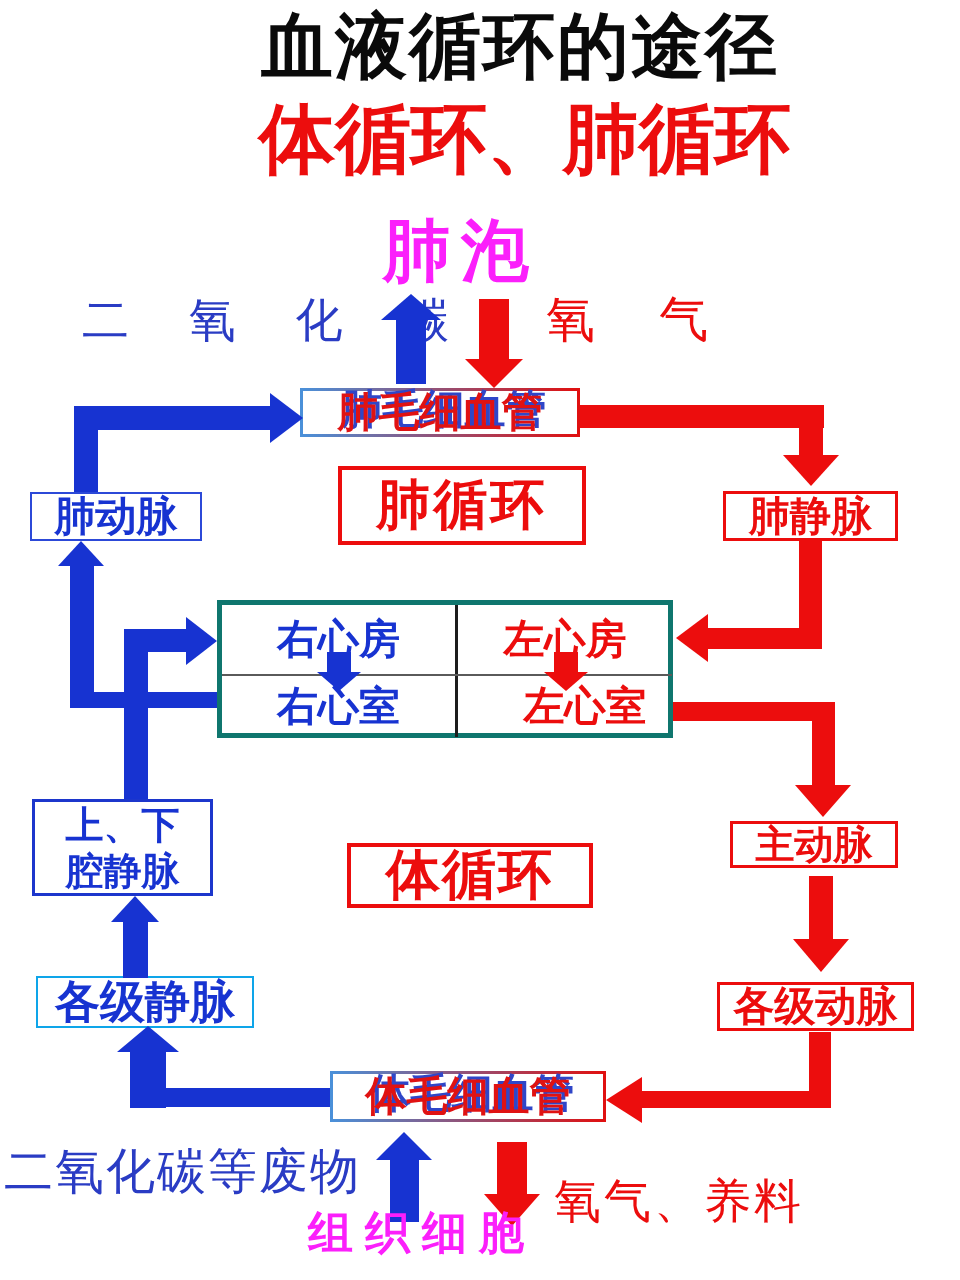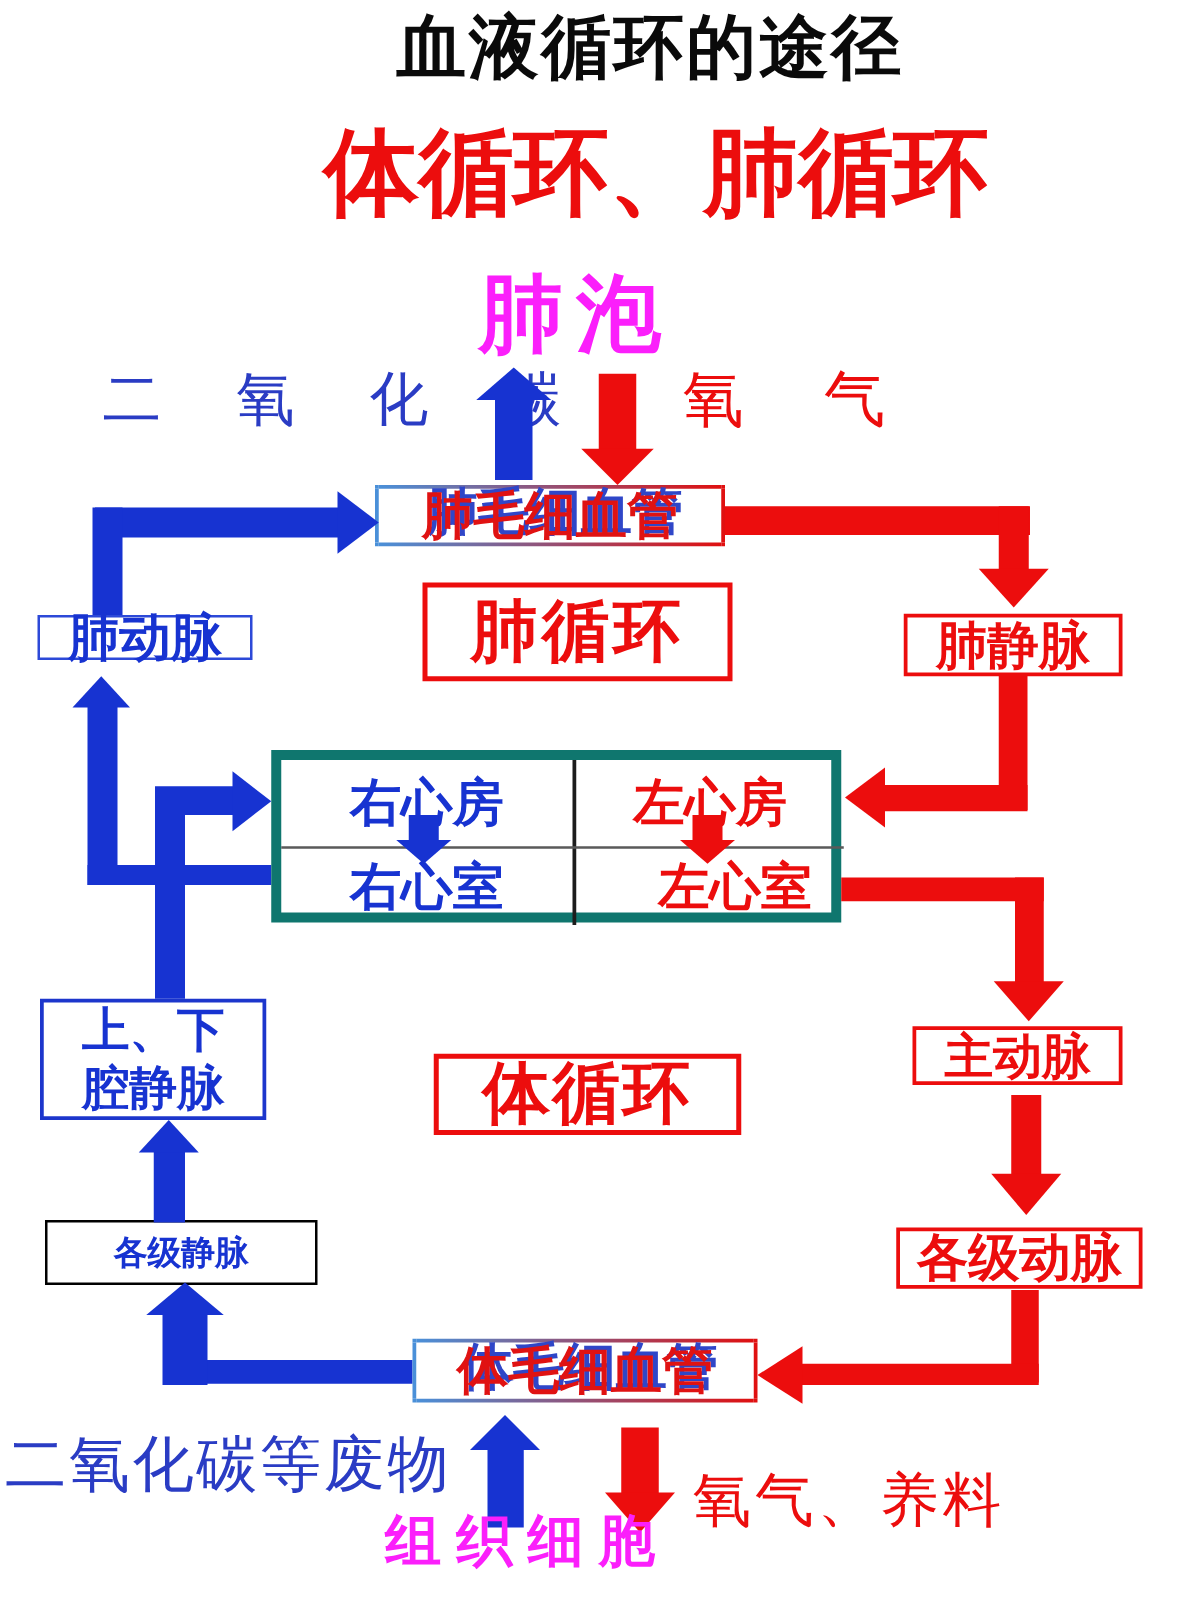--- a/index.html
+++ b/index.html
@@ -15,30 +15,30 @@
   .seg{position:absolute;}
   .seg.b{background:var(--blue);}
   .seg.r{background:var(--red);}
   .tri{position:absolute;width:0;height:0;}
   .box{position:absolute;display:flex;align-items:center;justify-content:center;
        font-weight:bold;background:#fff;box-sizing:border-box;white-space:nowrap;text-align:center;}
   .redbox{border:3px solid var(--red);color:var(--red);}
   .bluebox{border:2px solid #2c49d8;color:var(--blue);}
   .gradbox{border:3px solid;border-image:linear-gradient(90deg,#4a90d9,#e01010) 1;}
   .dual{color:#e01212;text-shadow:4px -3px 0 #2f46c8;}
-  .heart{position:absolute;border:8px solid #0f766e;background:#fff;box-sizing:border-box;}
+  .heart{position:absolute;border:5px solid #0f766e;background:#fff;box-sizing:border-box;}
   .cell{position:absolute;display:flex;align-items:center;justify-content:center;
         font-weight:bold;font-size:41px;}
 </style>
 </head>
 <body>
 
 <div class="canvas" style="--blue: #1733d1; --red: #ec0d0d; --magenta: #fb1ffb;">
 
-  <div class="txt serif bold center" style="left:80px;top:10px;width:880px;font-size:56px;color:#0a0a0a;letter-spacing:2px;">血液循环的途径</div>
+  <div class="txt serif bold center" style="left:80px;top:10px;width:880px;font-size:72px;color:#0a0a0a;letter-spacing:2px;">血液循环的途径</div>
   <div class="txt serif bold center" style="left:85px;top:100px;width:880px;font-size:76px;color:var(--red);">体循环、肺循环</div>
   <div class="txt serif bold" style="left:383px;top:216px;font-size:68px;color:var(--magenta);letter-spacing:10px;">肺泡</div>
 
   <div class="txt serif" style="left:82px;top:296px;font-size:47px;color:#2a3cc4;letter-spacing:24px;">二 氧 化 碳</div>
   <div class="txt serif" style="left:546px;top:294px;font-size:49px;color:var(--red);letter-spacing:26px;">氧 气</div>
 
   <div class="seg b" style="left:396px;top:318px;width:30px;height:66px;"></div>
   <div class="tri" style="left:381px;top:294px;border-left:30px solid transparent;border-right:30px solid transparent;border-bottom:26px solid var(--blue);"></div>
 
   <div class="seg r" style="left:479px;top:299px;width:30px;height:62px;"></div>
@@ -53,21 +53,21 @@
   <div class="seg b" style="left:74px;top:406px;width:24px;height:90px;"></div>
 
   <div class="seg r" style="left:580px;top:405px;width:244px;height:23px;"></div>
   <div class="seg r" style="left:799px;top:405px;width:24px;height:52px;"></div>
   <div class="tri" style="left:783px;top:455px;border-left:28px solid transparent;border-right:28px solid transparent;border-top:31px solid var(--red);"></div>
 
   <div class="box redbox" style="left:338px;top:466px;width:248px;height:79px;font-size:54px;border-width:4px;letter-spacing:3px;">
     <span>肺循环</span>
   </div>
 
-  <div class="box bluebox" style="left:30px;top:492px;width:172px;height:36px;font-size:41px;">
+  <div class="box bluebox" style="left:30px;top:492px;width:172px;height:49px;font-size:41px;">
     <span>肺动脉</span>
   </div>
 
   <div class="box redbox" style="left:723px;top:491px;width:175px;height:50px;font-size:41px;">
     <span>肺静脉</span>
   </div>
 
   <div class="tri" style="left:58px;top:541px;border-left:23px solid transparent;border-right:23px solid transparent;border-bottom:25px solid var(--blue);"></div>
   <div class="seg b" style="left:70px;top:564px;width:24px;height:144px;"></div>
   <div class="seg b" style="left:70px;top:692px;width:148px;height:16px;"></div>
@@ -120,21 +120,21 @@
     <span>主动脉</span>
   </div>
 
   <div class="seg r" style="left:809px;top:876px;width:24px;height:65px;"></div>
   <div class="tri" style="left:793px;top:939px;border-left:28px solid transparent;border-right:28px solid transparent;border-top:33px solid var(--red);"></div>
 
   <div class="box redbox" style="left:717px;top:982px;width:197px;height:49px;font-size:41px;">
     <span>各级动脉</span>
   </div>
 
-  <div class="box" style="left:36px;top:976px;width:218px;height:52px;border:2px solid #000000;color:var(--blue);font-size:27px;">
+  <div class="box" style="left:36px;top:976px;width:218px;height:52px;border:2px solid #0ea5e9;color:var(--blue);font-size:45px;">
     <span>各级静脉</span>
   </div>
 
   <div class="seg b" style="left:123px;top:920px;width:25px;height:58px;"></div>
   <div class="tri" style="left:111px;top:896px;border-left:24px solid transparent;border-right:24px solid transparent;border-bottom:26px solid var(--blue);"></div>
 
   <div class="seg r" style="left:809px;top:1032px;width:22px;height:74px;"></div>
   <div class="seg r" style="left:641px;top:1091px;width:190px;height:17px;"></div>
   <div class="tri" style="left:606px;top:1077px;border-top:23px solid transparent;border-bottom:23px solid transparent;border-right:36px solid var(--red);"></div>
 

